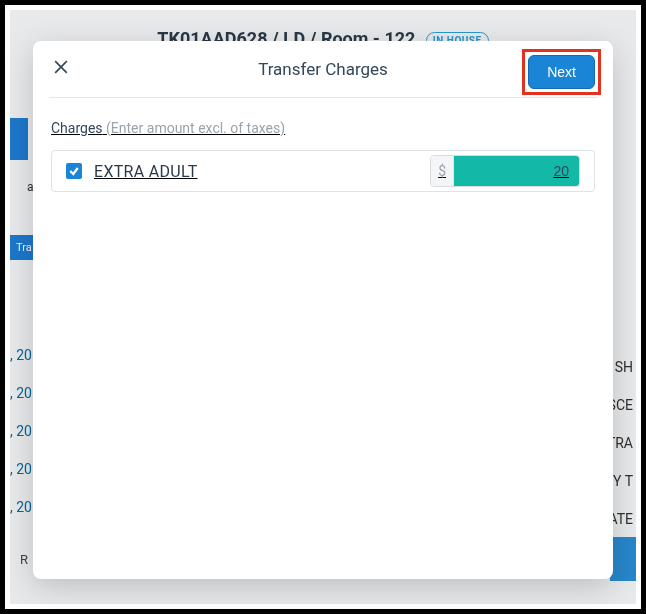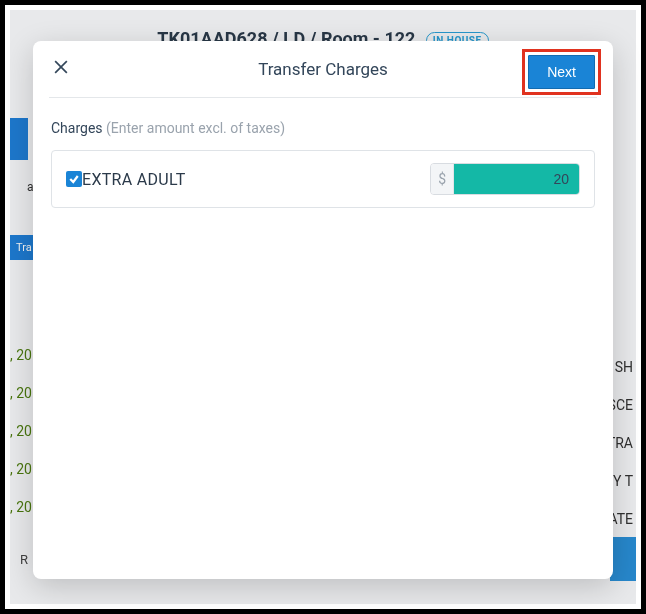--- a/index.html
+++ b/index.html
@@ -57,21 +57,21 @@
     left: 0; top: 225px;
     background: #1f7ed6;
     color: #fff;
     font-size: 11px;
     padding: 6px 6px;
   }
   .bg-dates {
     position: absolute;
     left: 0; top: 326px;
     font-size: 14px;
-    color: #4d7c0f;
+    color: #0369a1;
     line-height: 38px;
   }
   .bg-right-items {
     position: absolute;
     right: 3px; top: 338px;
     text-align: right;
     font-size: 14px;
     color: #333;
     line-height: 38px;
   }
@@ -129,49 +129,51 @@
   .next-wrap {
     position: absolute;
     right: 12px; top: 8px;
     padding: 3px;
     border: 3px solid #e0321f;
   }
   .next-btn {
     background: #1a84d6;
     color: #fff;
     border: 1px solid #126bb0;
-    border-radius: 1px;
+    border-radius: 6px;
     font-size: 14px;
     padding: 8px 18px;
     cursor: pointer;
   }
   .divider {
     height: 1px;
     background: #e4e7ea;
     margin: 0 16px;
   }
   .modal-body {
     padding: 22px 18px;
     flex: 1;
+    text-decoration: underline;
   }
   .section-label {
     font-size: 14px;
     color: #33465a;
     margin-bottom: 14px;
   }
   .section-label .hint {
     color: #9aa3ad;
     font-weight: 400;
   }
   .charge-row {
     border: 1px solid #dfe3e7;
     border-radius: 4px;
-    padding: 12px 14px;
-    display: flex;
-    align-items: center;
+    padding: 4px 14px;
+    display: flex;
+    align-items: center;
+    gap: 12px;
   }
   .chk {
     width: 16px; height: 16px;
     border-radius: 2px;
     background: #1a84d6;
     display: flex;
     align-items: center;
     justify-content: center;
     cursor: pointer;
     flex-shrink: 0;

